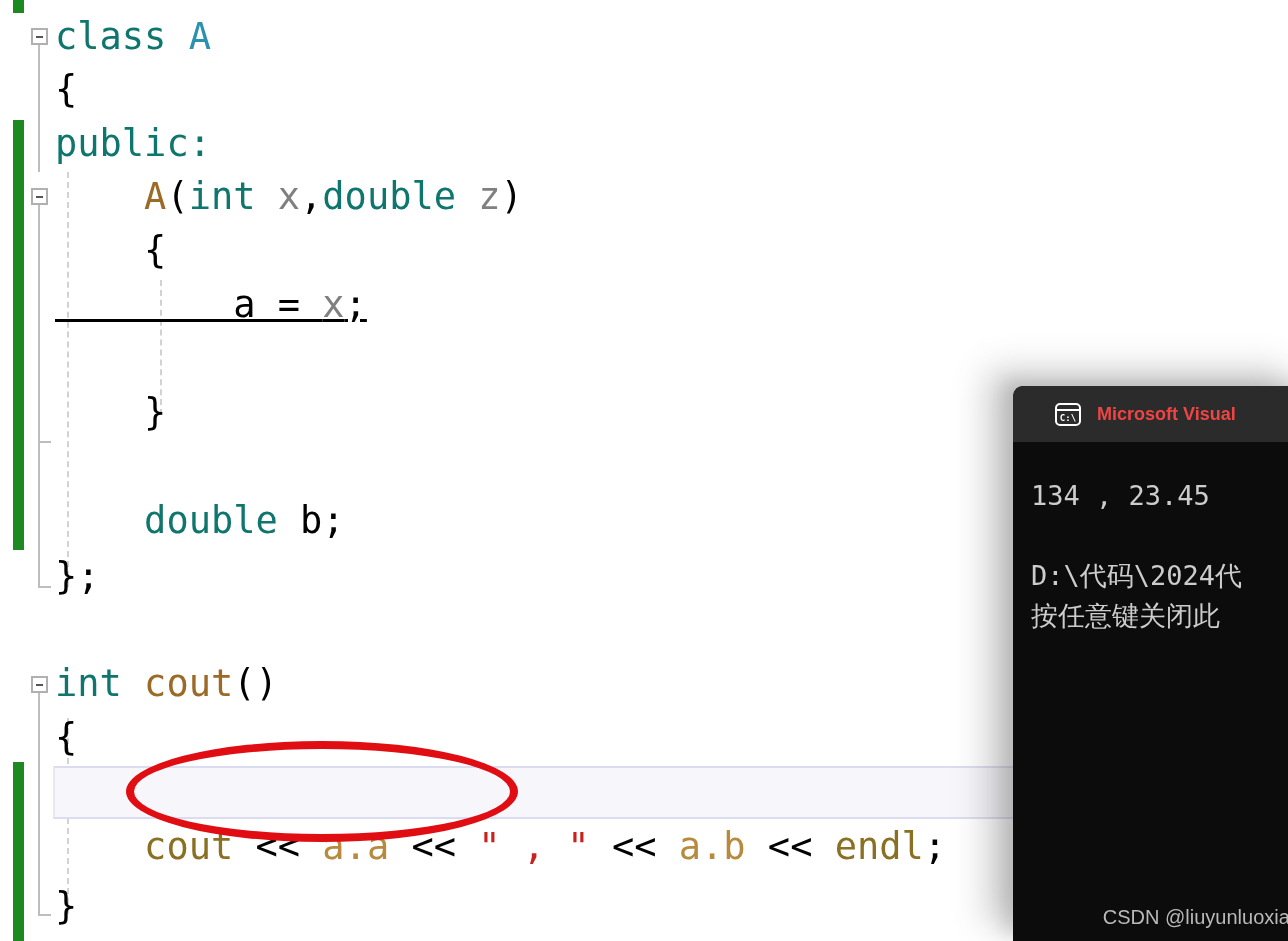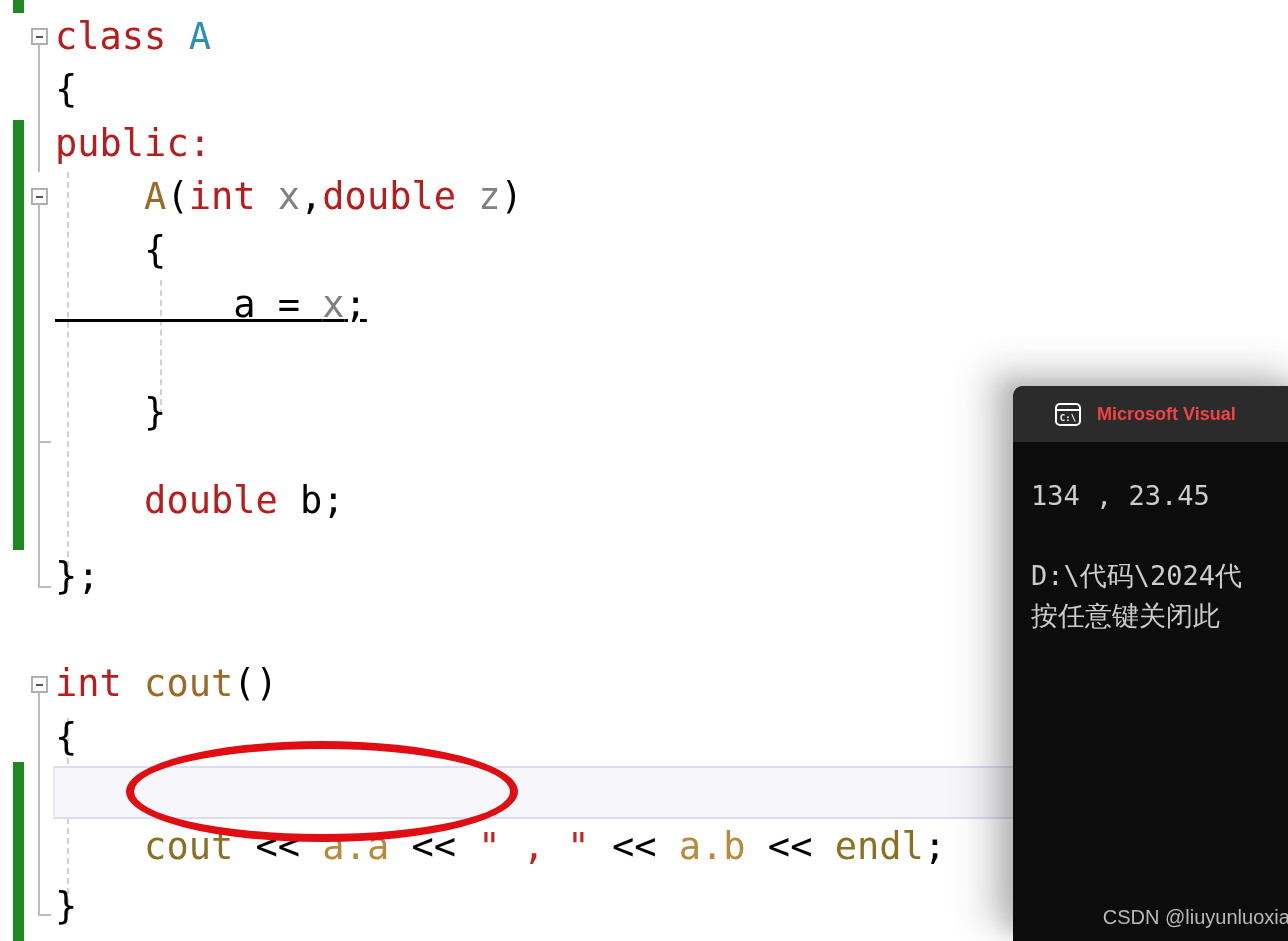--- a/index.html
+++ b/index.html
@@ -76,21 +76,21 @@
     position: absolute;
     left: 55px;
     white-space: pre;
     font-family: "DejaVu Sans Mono", "Liberation Mono", monospace;
     font-size: 37px;
     line-height: 53px;
     letter-spacing: 0px;
     color: #000000;
   }
 
-  .kw      { color: #b91c1c; }
+  .kw      { color: #0f766e; }
   .type    { color: #2b91af; }
   .fn      { color: #9a6a26; }
   .param   { color: #808080; }
   .member  { color: #b88a3d; }
   .str     { color: #c9211e; }
   .plain   { color: #000000; }
   .navy    { color: #1f3fa0; }
   .libfn   { color: #8a7023; }
 
   
@@ -219,21 +219,21 @@
     <div class="code-line" style="top:117px;"><span class="kw">public:</span></div>
 
     <div class="code-line" style="top:224px;"><span class="plain">    {</span></div>
 
     <div class="code-line" style="top:278px;text-decoration:underline;"><span class="plain">        a = </span><span class="param">x</span><span class="plain">;</span></div>
 
 
     <div class="code-line" style="top:386px;"><span class="plain">    }</span></div>
 
 
-    <div class="code-line" style="top:474px;"><span class="plain">    </span><span class="kw">double</span><span class="plain"> b;</span></div>
+    <div class="code-line" style="top:494px;"><span class="plain">    </span><span class="kw">double</span><span class="plain"> b;</span></div>
 
     <div class="code-line" style="top:550px;"><span class="plain">};</span></div>
 
     <div class="code-line" style="top:604px;"><span class="plain"> </span></div>
 
     <div class="code-line" style="top:657px;"><span class="kw">int</span><span class="plain"> </span><span class="fn">cout</span><span class="plain">()</span></div>
 
     <div class="code-line" style="top:711px;"><span class="plain">{</span></div>
 
 

